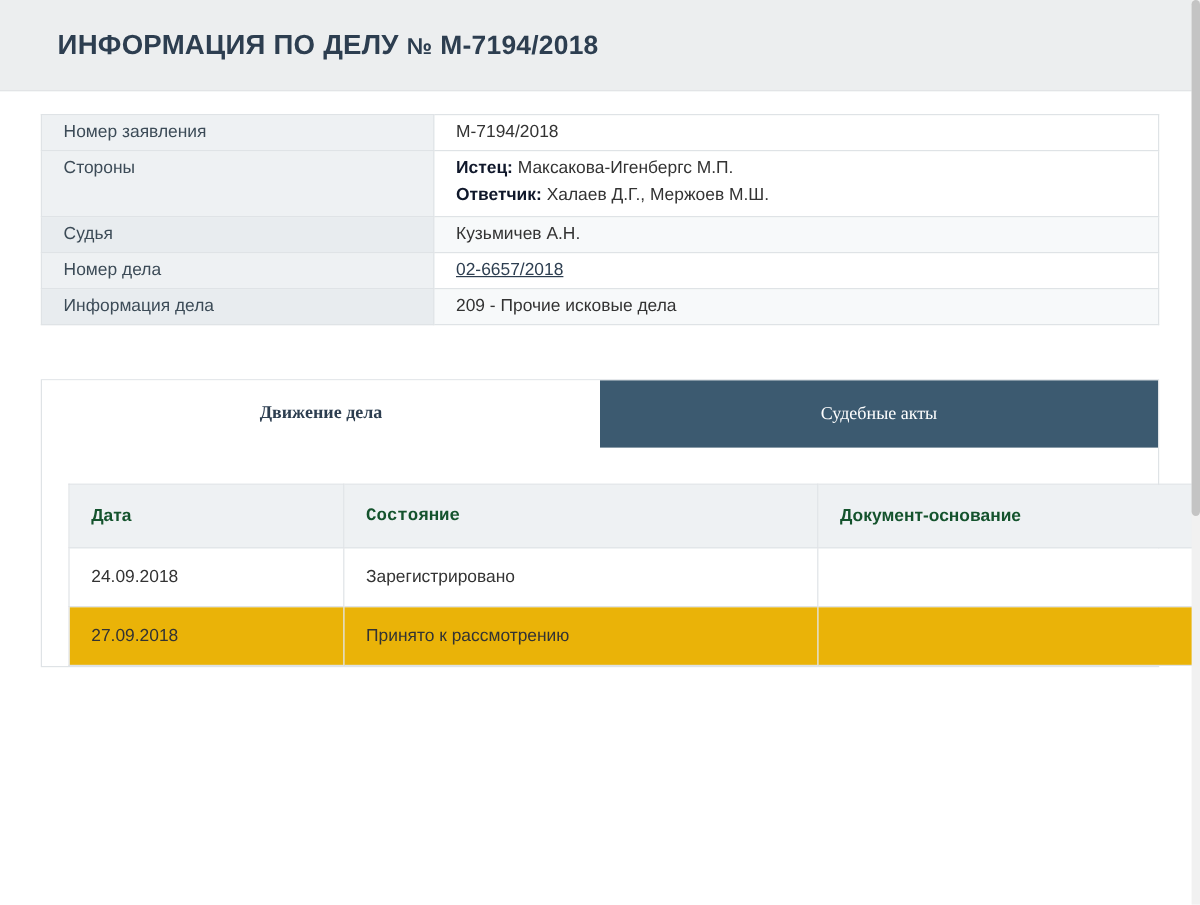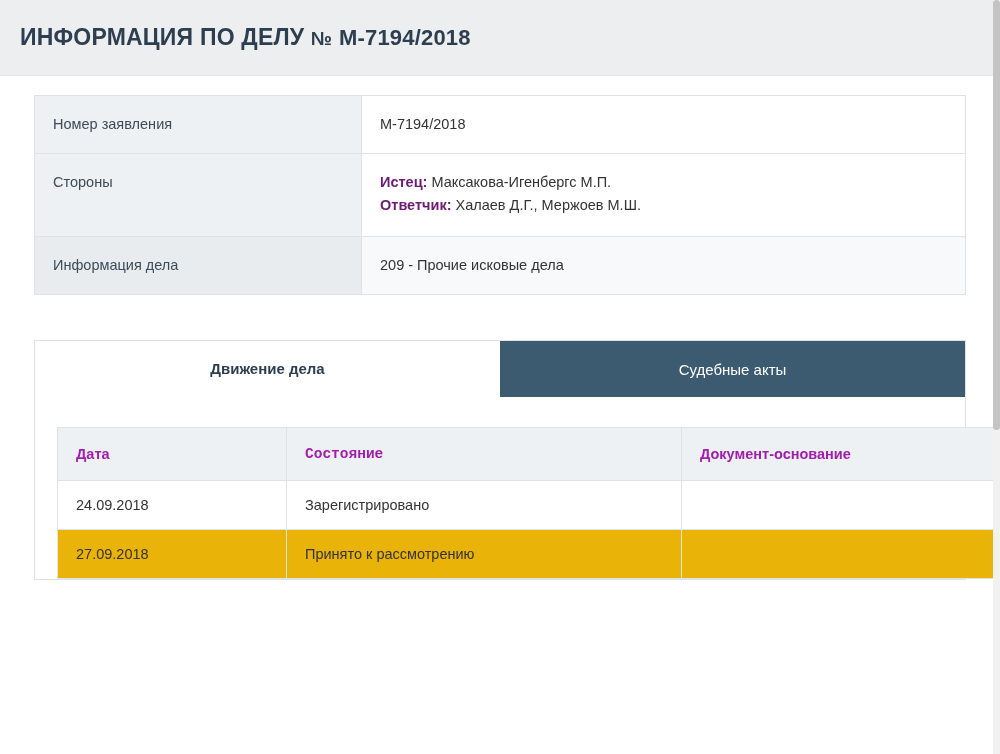--- a/index.html
+++ b/index.html
@@ -14,21 +14,21 @@
     color: #333333;
     overflow: hidden;
     position: relative;
   }
 
   
   .page-header {
     background: #eceeef;
     height: 76px;
     box-sizing: border-box;
-    padding: 0 0 0 20px;
+    padding: 0 0 0 48px;
     display: flex;
     align-items: center;
     border-bottom: 1px solid #e2e4e6;
   }
   .page-header h1 {
     margin: 0;
     font-size: 23px;
     font-weight: bold;
     color: #2d3e50;
     letter-spacing: 0.2px;
@@ -56,21 +56,21 @@
   table.info {
     width: 932px;
     border-collapse: collapse;
     border: 1px solid #dfe3e6;
     background: #ffffff;
     table-layout: fixed;
   }
   table.info tr { }
   table.info td {
     border: 1px solid #dfe3e6;
-    padding: 18px 18px;
+    padding: 4px 18px;
     font-size: 14.5px;
     vertical-align: top;
     line-height: 1.45;
   }
   table.info td.lbl {
     width: 290px;
     background: #eef1f3;
     color: #3c4b57;
     font-weight: normal;
   }
@@ -78,37 +78,38 @@
     background: #ffffff;
     color: #333333;
   }
   table.info tr.alt td.val {
     background: #f7f9fa;
   }
   table.info tr.alt td.lbl {
     background: #e8ecef;
   }
   .party-line { margin: 0 0 2px 0; }
-  .party-line b { color: #701a75; }
+  .party-line b { color: #0f172a; }
   a.case-link {
     color: #2d3e50;
     text-decoration: underline;
   }
 
   
   .panel {
     margin: 45px 34px 0 34px;
     width: 932px;
     box-sizing: border-box;
     border: 1px solid #dfe3e6;
     background: #ffffff;
   }
   .tabs {
     display: flex;
     height: 56px;
+    font-family: Liberation Serif, serif;
   }
   .tab {
     flex: 1;
     display: flex;
     align-items: center;
     justify-content: center;
     font-size: 15px;
     cursor: pointer;
     box-sizing: border-box;
   }
@@ -129,21 +130,21 @@
     padding: 30px 22px 0 22px;
   }
   table.movement {
     width: 886px;
     border-collapse: collapse;
     border: 1px solid #dfe3e6;
     table-layout: fixed;
   }
   table.movement th {
     background: #eef1f3;
-    color: #a21caf;
+    color: #14532d;
     text-align: left;
     font-weight: bold;
     font-size: 14.5px;
     padding: 18px 18px;
     border: 1px solid #dfe3e6;
   }
   table.movement td {
     font-size: 14.5px;
     padding: 16px 18px;
     border: 1px solid #dfe3e6;
@@ -198,20 +199,30 @@
         <td class="lbl">Стороны</td>
         <td class="val">
           <div class="party-line">
             <b>Истец:</b>
             <span>Максакова-Игенбергс М.П.</span>
           </div>
           <div class="party-line">
             <b>Ответчик:</b>
             <span>Халаев Д.Г., Мержоев М.Ш.</span>
           </div>
+        </td>
+      </tr>
+      <tr class="alt">
+        <td class="lbl">Судья</td>
+        <td class="val">Кузьмичев А.Н.</td>
+      </tr>
+      <tr>
+        <td class="lbl">Номер дела</td>
+        <td class="val">
+          <a class="case-link" href="#">02-6657/2018</a>
         </td>
       </tr>
       <tr class="alt">
         <td class="lbl">Информация дела</td>
         <td class="val">209 - Прочие исковые дела</td>
       </tr>
     </tbody>
   </table>
 </div>
 

